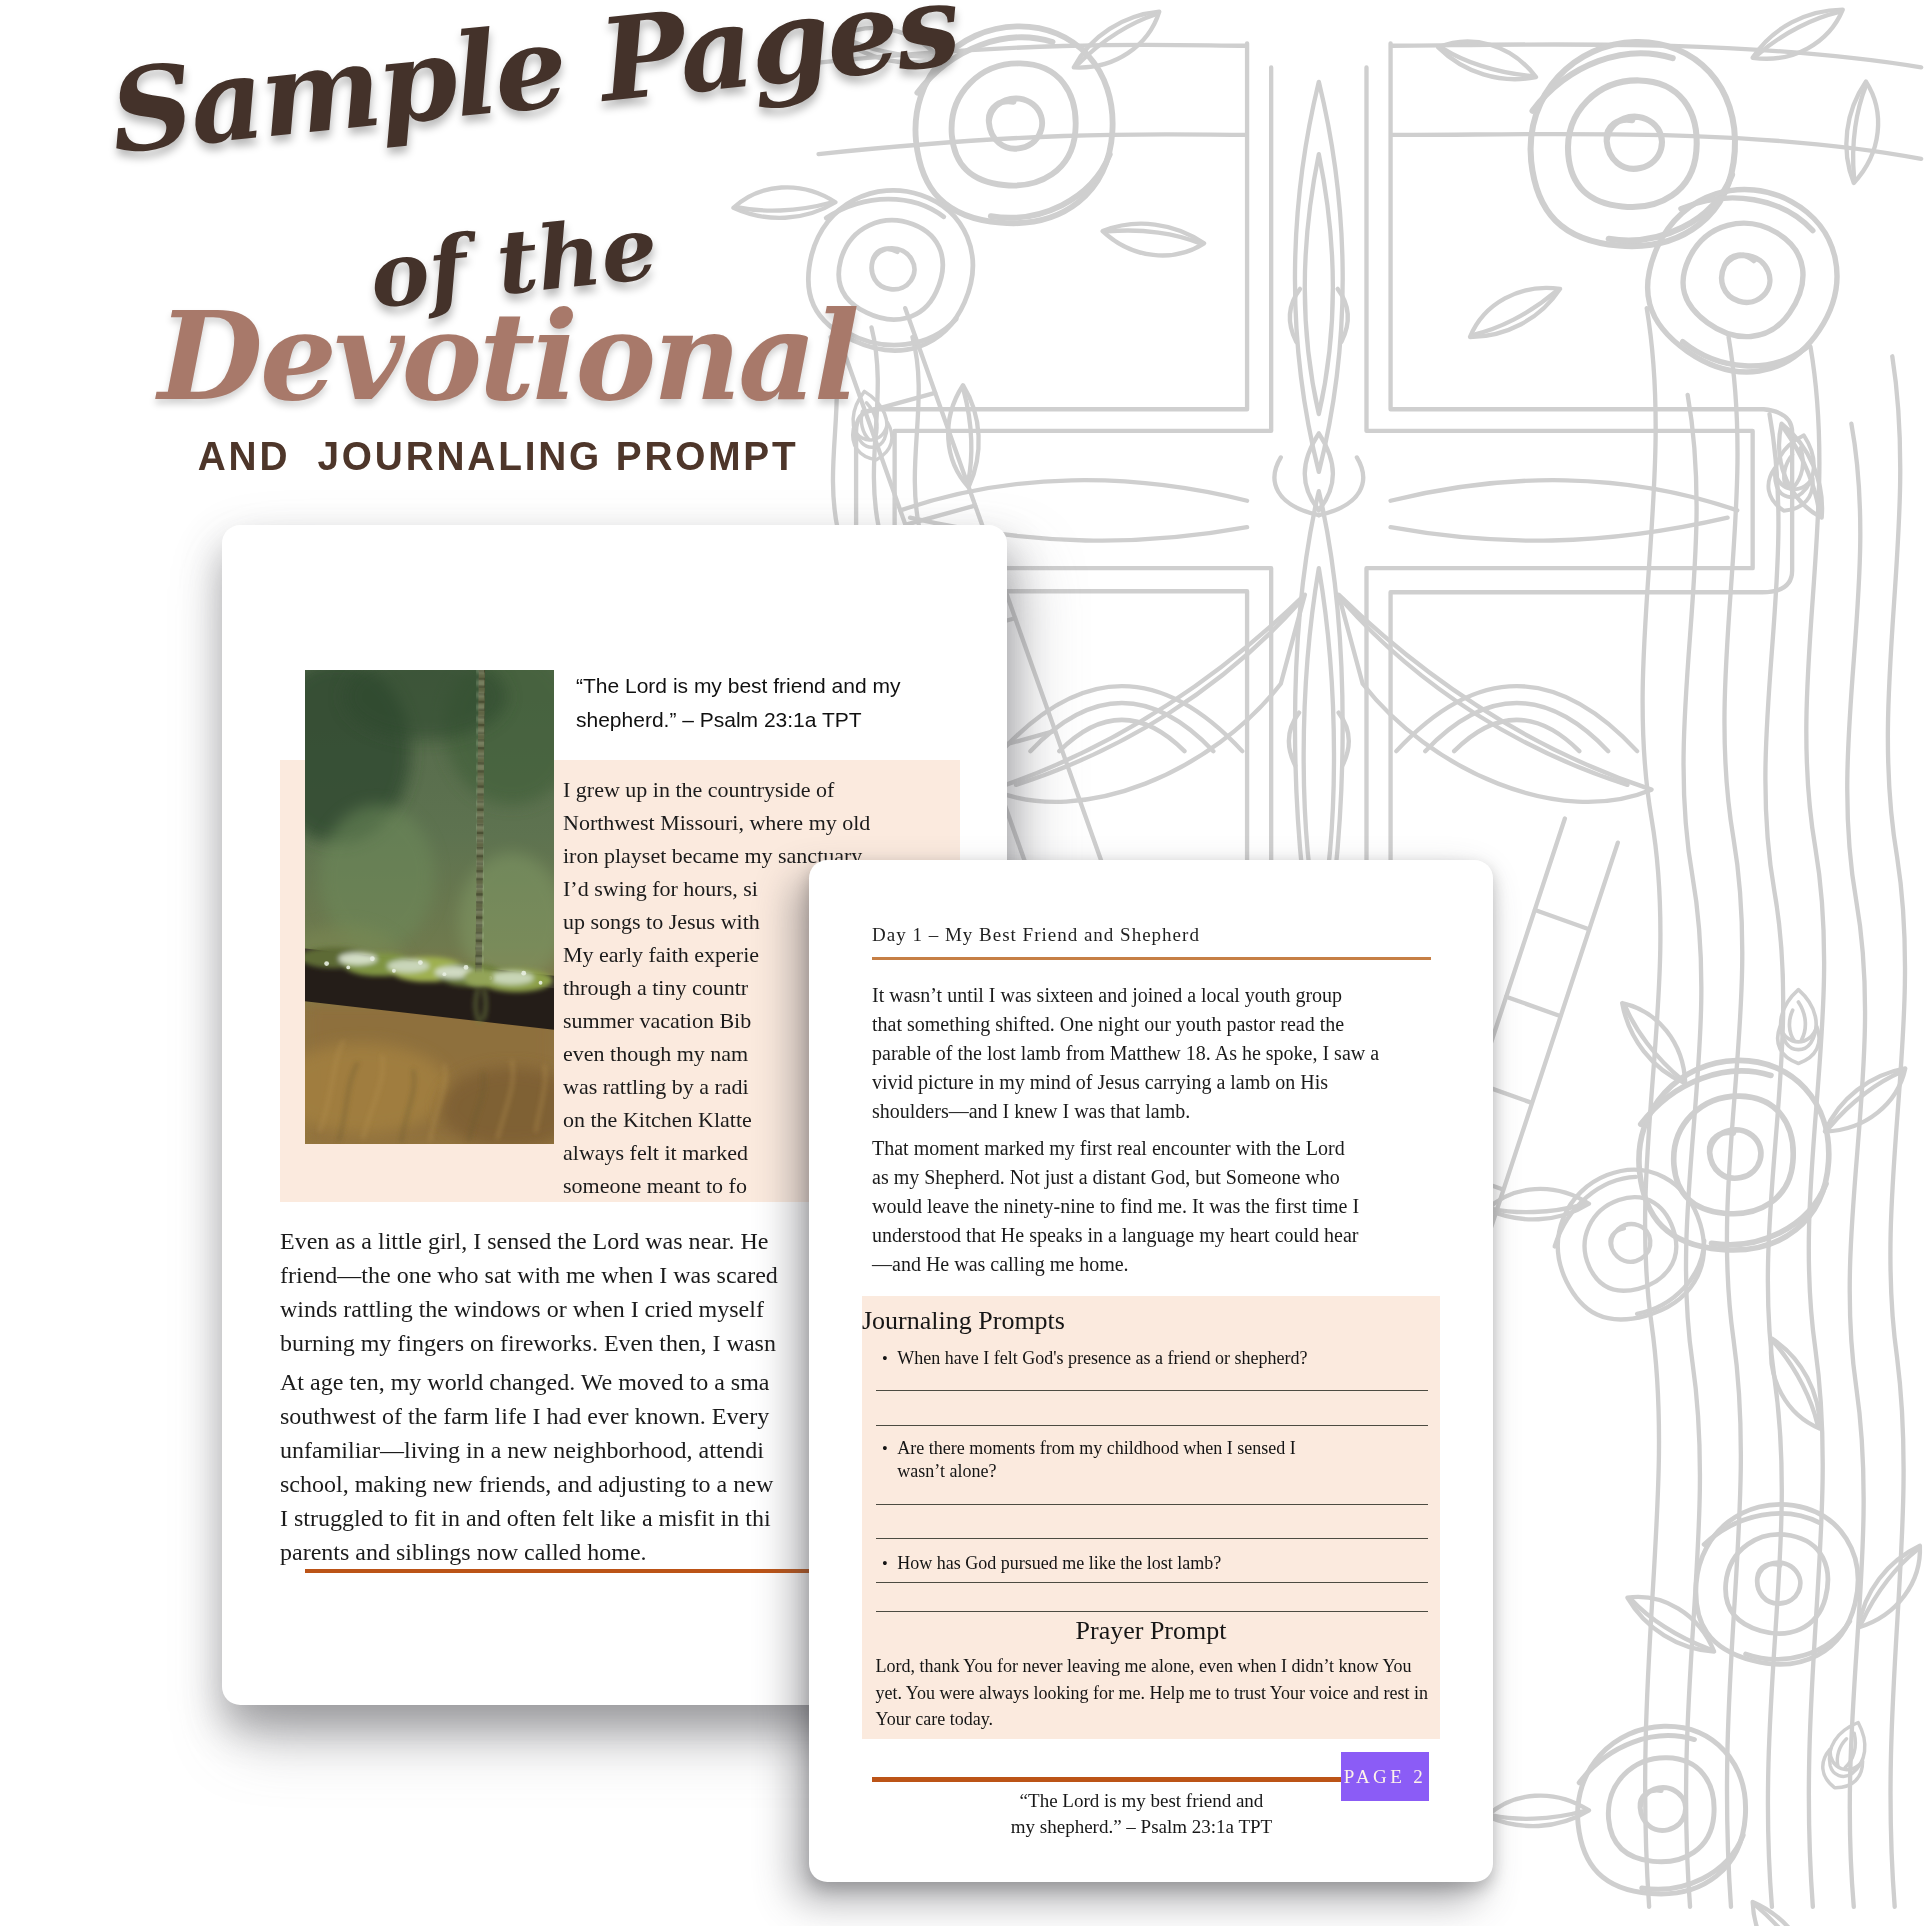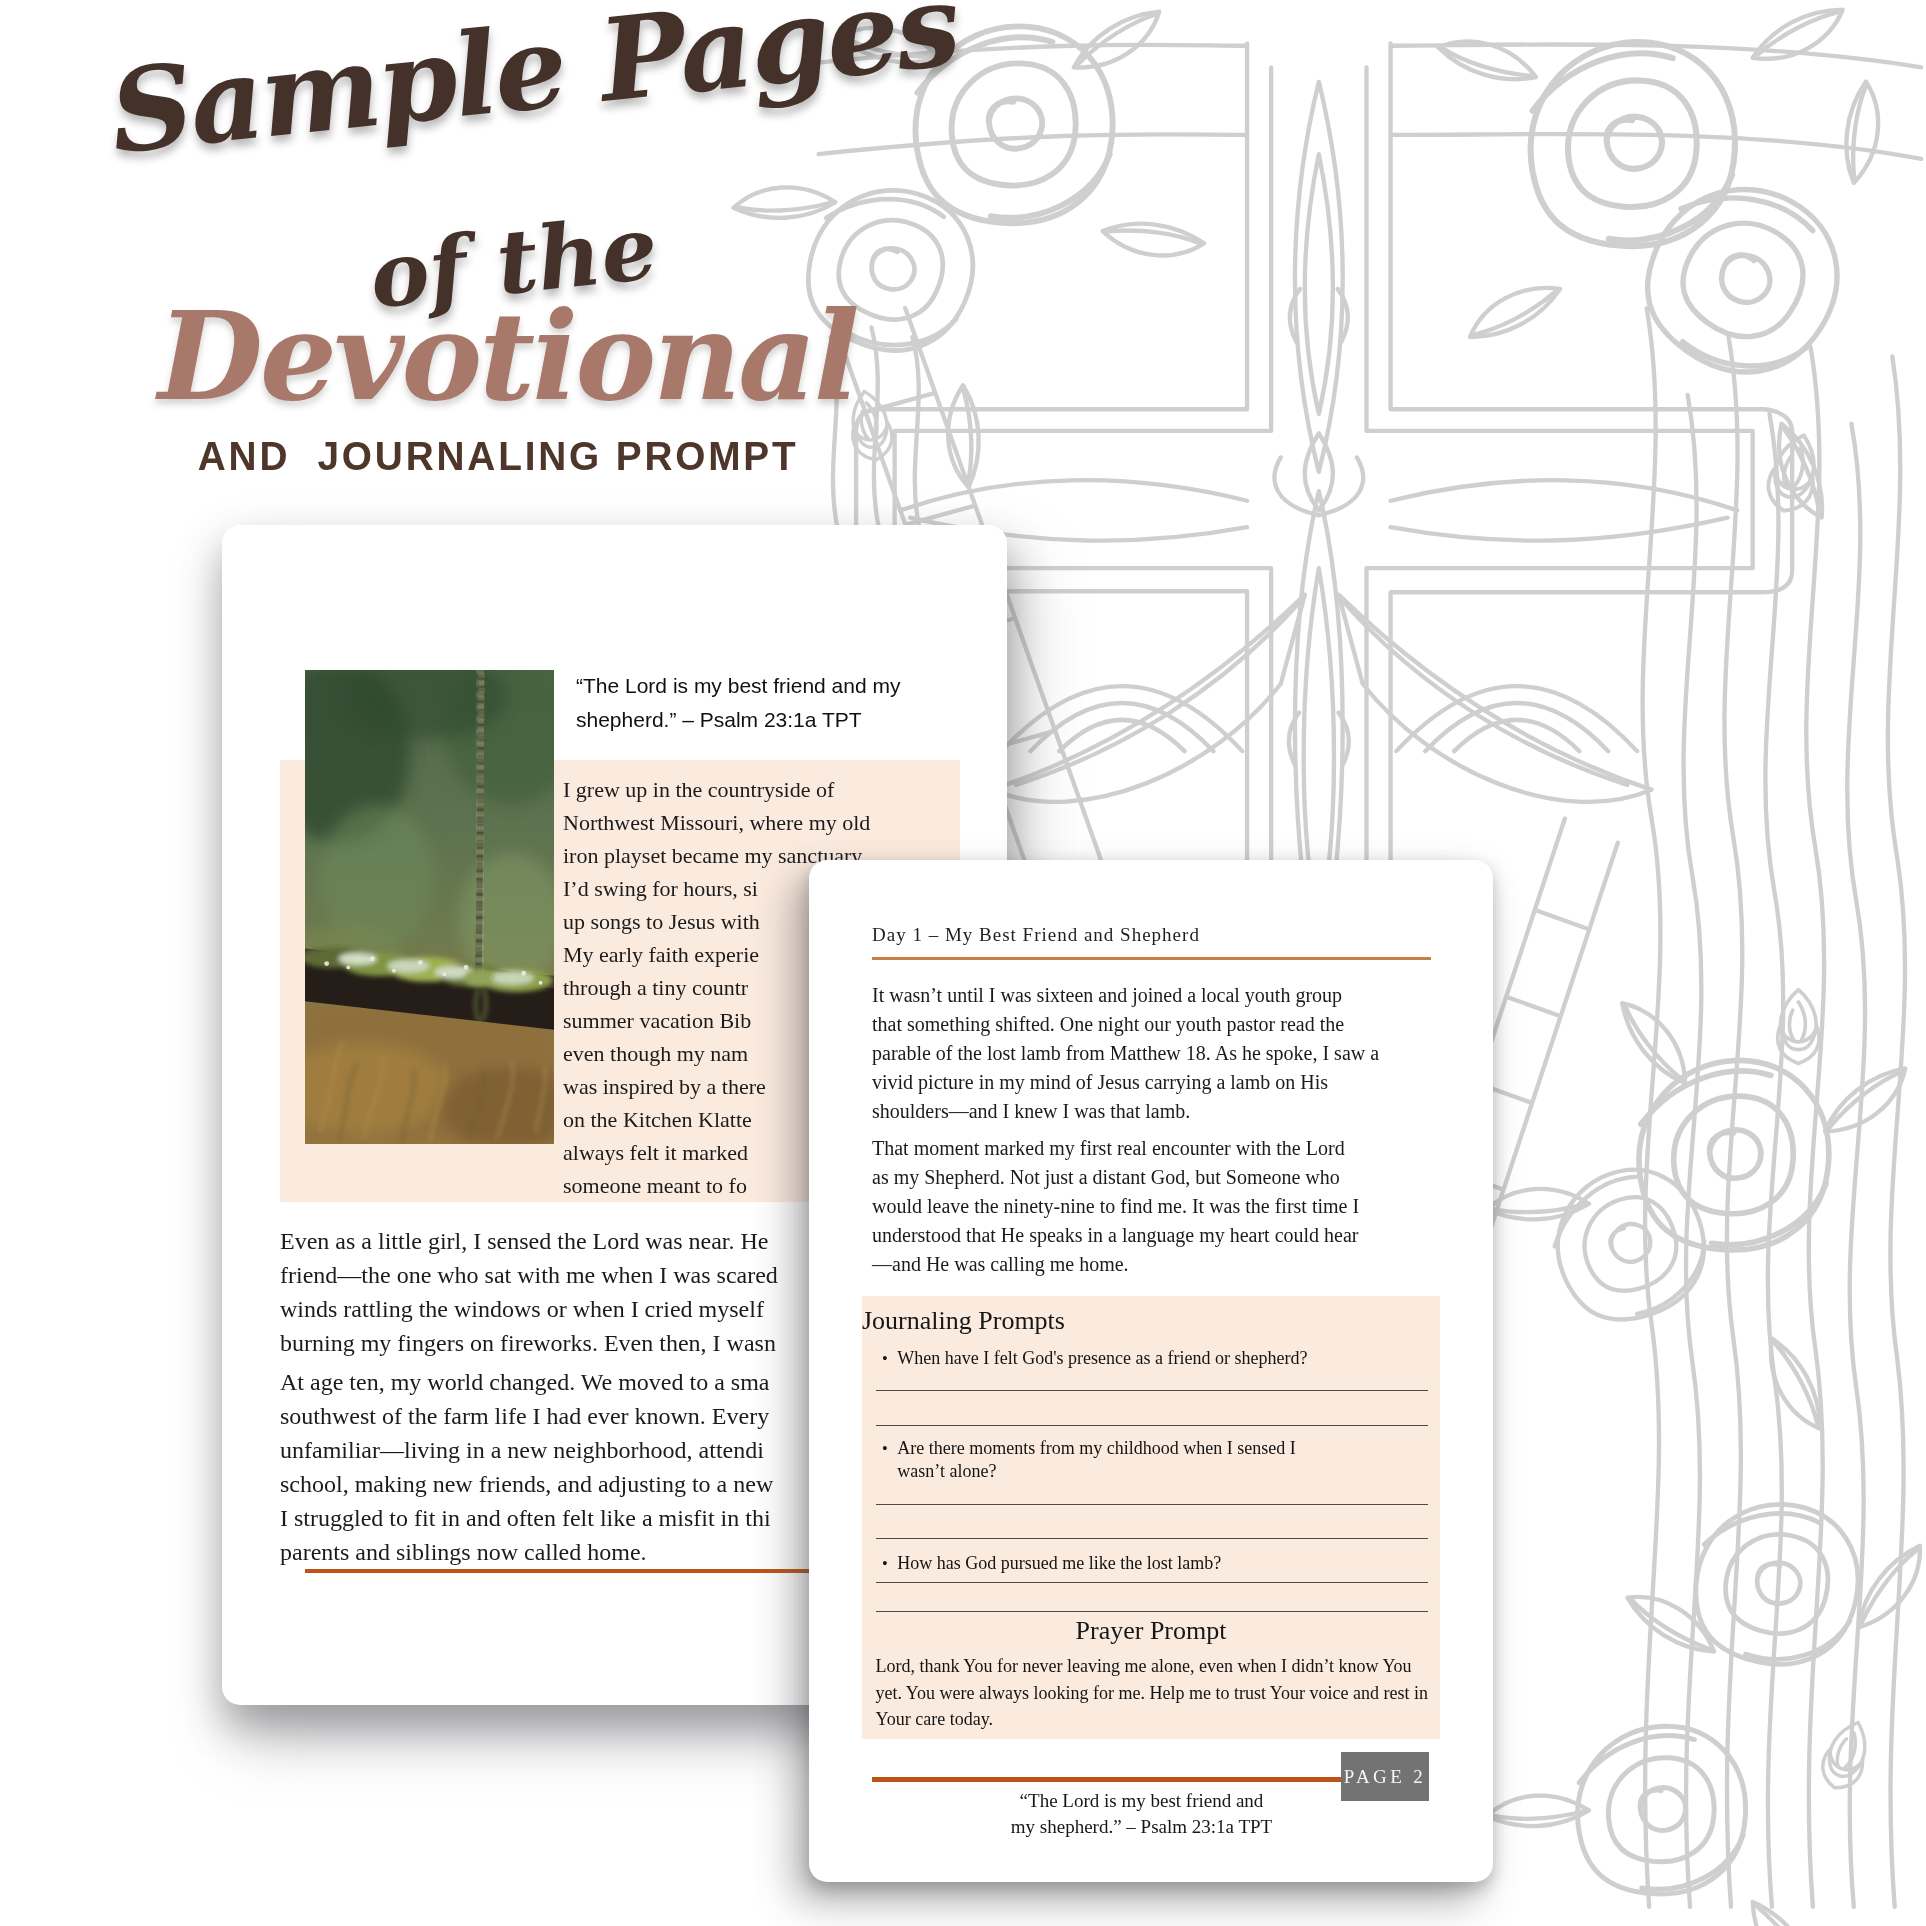--- a/index.html
+++ b/index.html
@@ -59,21 +59,21 @@
   .jp-title{position:absolute;left:0;top:9.6px;width:100%;font-size:26px;color:#161616;}
   .bullet{position:absolute;display:flex;gap:9.6px;font-size:18px;line-height:23px;color:#141414;}
   .bullet .dot{font-size:16.4px;line-height:23px;}
   .jb1{left:20px;top:51px;width:534px;}
   .jb2{left:20px;top:141px;width:433px;}
   .jb3{left:20px;top:256px;width:534px;}
   .jline{position:absolute;left:13.5px;width:552px;height:0;border-top:1.4px solid #4c4b41;}
   .prayer-title{position:absolute;left:0;top:320px;width:100%;text-align:center;font-size:26px;color:#161616;}
   .prayer-text{position:absolute;left:13.5px;top:357px;width:554px;font-size:18px;line-height:26.5px;color:#141414;}
 
-  .badge{position:absolute;left:532px;top:892px;width:88px;height:49px;background:#737373;
+  .badge{position:absolute;left:532px;top:892px;width:88px;height:49px;background:#8b5cf6;
      color:#fdf3ea;display:flex;align-items:center;justify-content:center;
      font-size:19px;letter-spacing:3.4px;}
   .quote2{position:absolute;left:34px;top:928px;width:597px;text-align:center;
      font-size:19px;line-height:25.5px;color:#171717;}
 </style>
 </head>
 <body>
 
 <div class="canvas">
 
@@ -198,21 +198,21 @@
     <div class="p1-bodytext">
       <div class="bodyline">I grew up in the countryside of</div>
       <div class="bodyline">Northwest Missouri, where my old</div>
       <div class="bodyline">iron playset became my sanctuary.</div>
       <div class="bodyline">I’d swing for hours, si</div>
       <div class="bodyline">up songs to Jesus with</div>
       <div class="bodyline">My early faith experie</div>
       <div class="bodyline">through a tiny countr</div>
       <div class="bodyline">summer vacation Bib</div>
       <div class="bodyline">even though my nam</div>
-      <div class="bodyline">was inspired by a there</div>
+      <div class="bodyline">was rattling by a radi</div>
       <div class="bodyline">on the Kitchen Klatte</div>
       <div class="bodyline">always felt it marked</div>
       <div class="bodyline">someone meant to fo</div>
     </div>
 
     <div class="swing">
       <svg viewBox="0 0 518 985" preserveAspectRatio="none">
         <defs>
           <linearGradient id="pbg" x1="0" y1="0" x2="0" y2="1">
             <stop offset="0" stop-color="#53684a"></stop>

